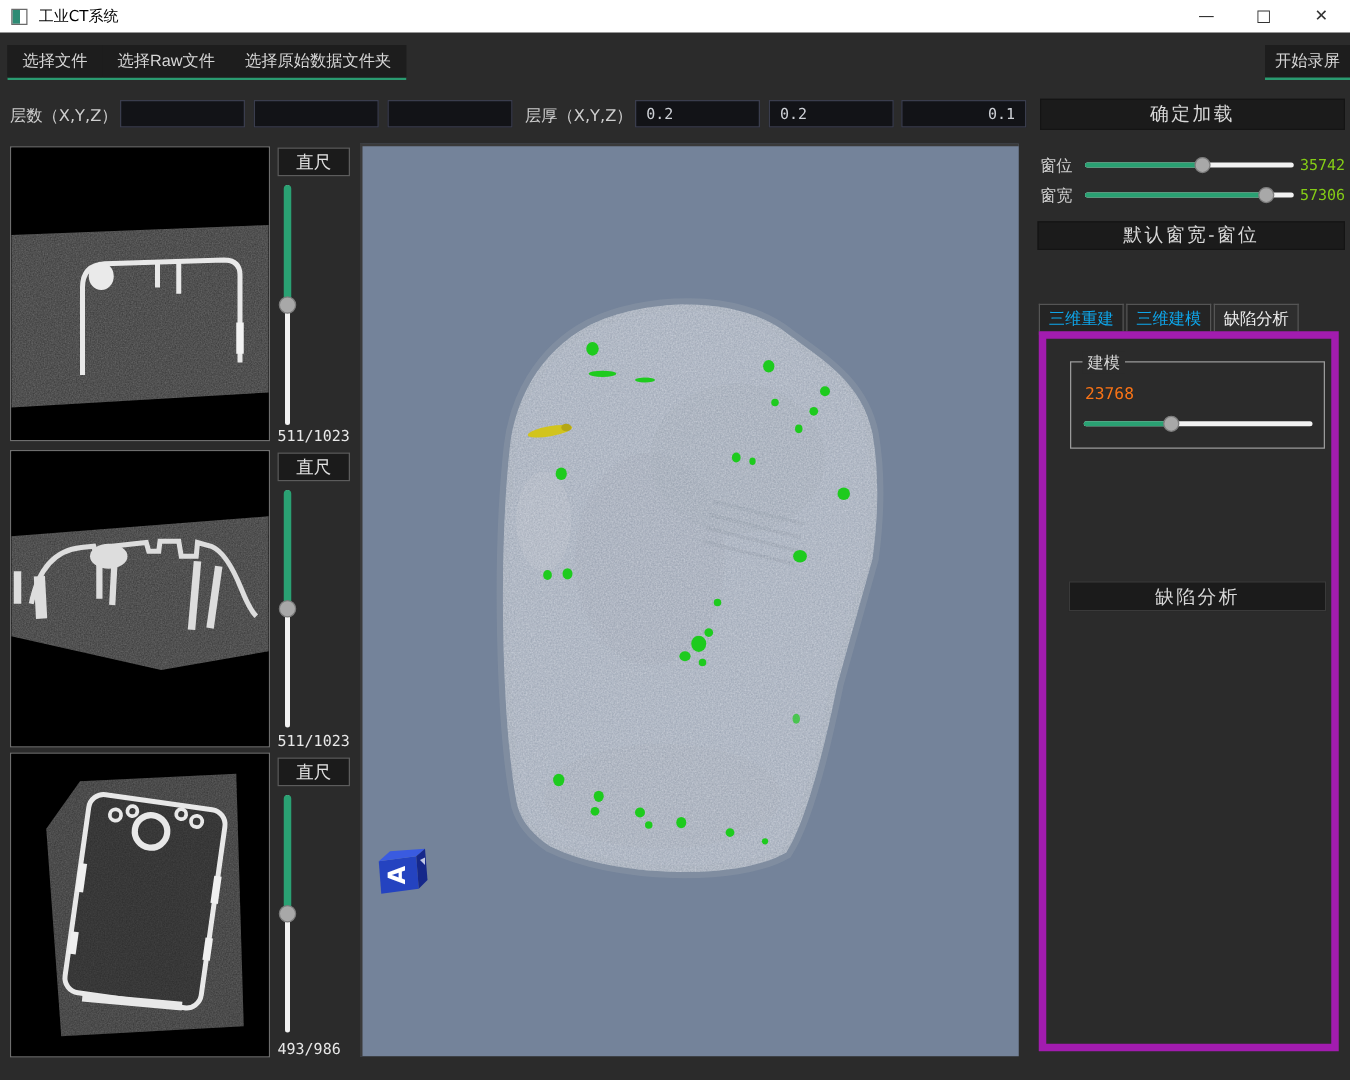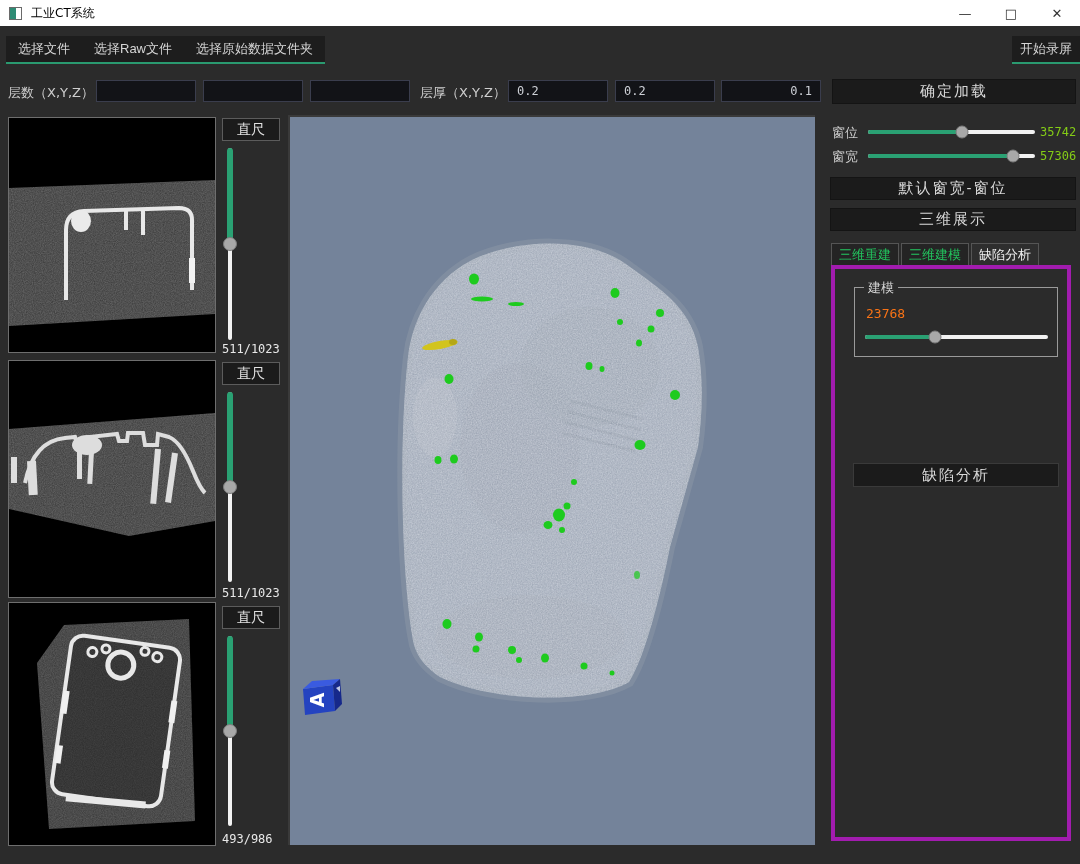--- a/index.html
+++ b/index.html
@@ -41,23 +41,23 @@
   .vs-thumb { position:absolute; left:7px; width:14px; height:14px; border-radius:50%; background:#a8a8a8; border:1px solid #7c7c7c; transform:translate(-50%,-50%); }
 
   
   .slice-img { position:absolute; background:#000; border:1px solid #6e6e6e; }
   .slice-img svg { display:block; }
   .ruler-btn { position:absolute; width:58px; height:23px; background:#1b1b1b; border:1px solid #5c5c5c; color:#e3e3e3; font-size:14px; display:flex; align-items:center; justify-content:center; }
   .pos-label { position:absolute; font-size:12px; color:#e8e8e8; font-family:"DejaVu Sans Mono", monospace; }
 
   
   .tabs { position:absolute; left:831px; top:243px; display:flex; gap:2px; }
-  .tab { padding:2px 7px; font-size:13px; color:#22c55e; background:#242424; border:1px solid #555; border-bottom:none; }
+  .tab { padding:2px 7px; font-size:13px; color:#0ea5e9; background:#242424; border:1px solid #555; border-bottom:none; }
   .tab.active { color:#f2f2f2; background:#2e2e2e; border-bottom:2px solid #2aa173; }
-  .tab-pane { position:absolute; left:831px; top:265px; width:240px; height:576px; border:4px solid #a21caf; background:#2b2b2b; }
+  .tab-pane { position:absolute; left:831px; top:265px; width:240px; height:576px; border:6px solid #a21caf; background:#2b2b2b; }
   .groupbox { position:absolute; border:1px solid #9a9a9a; }
   .gb-legend { position:absolute; top:-9px; left:9px; background:#2b2b2b; padding:0 4px; font-size:13px; color:#d6d6d6; }
   .gb-value { position:absolute; font-size:13px; color:#f97316; font-family:"DejaVu Sans Mono", monospace; }
 
   
   .viewport { position:absolute; left:288px; top:115px; width:527px; height:730px; background:#74839a; border-left:2px solid #3a3a3a; border-top:2px solid #3a3a3a; }
   .viewport svg { display:block; }
   .cube { position:absolute; left:7px; top:561px; }
 </style>
 </head>
@@ -104,21 +104,20 @@
   <div class="slider-label" style="left:832px;top:148px;">窗宽</div>
   <div class="hslider" style="left:868px;top:149px;width:167px;">
     <div class="hs-track">
         <div class="hs-fill" style="width: 87%;"></div>
       </div>
     <div class="hs-thumb" style="left: 87%;"></div>
   </div>
   <div class="slider-value" style="left:1040px;top:149px;">57306</div>
 
   <button class="dark-btn" style="left:830px;top:177px;width:246px;height:23px;">默认窗宽-窗位</button>
-  <button class="dark-btn" style="left:830px;top:208px;width:246px;height:23px;">三维展示</button>
 
   <div class="tabs">
     <div class="tab">三维重建</div>
     <div class="tab">三维建模</div>
     <div class="tab active">缺陷分析</div>
   </div>
 
   <div class="tab-pane">
 
     <div class="groupbox" style="left:19px;top:18px;width:204px;height:70px;">

